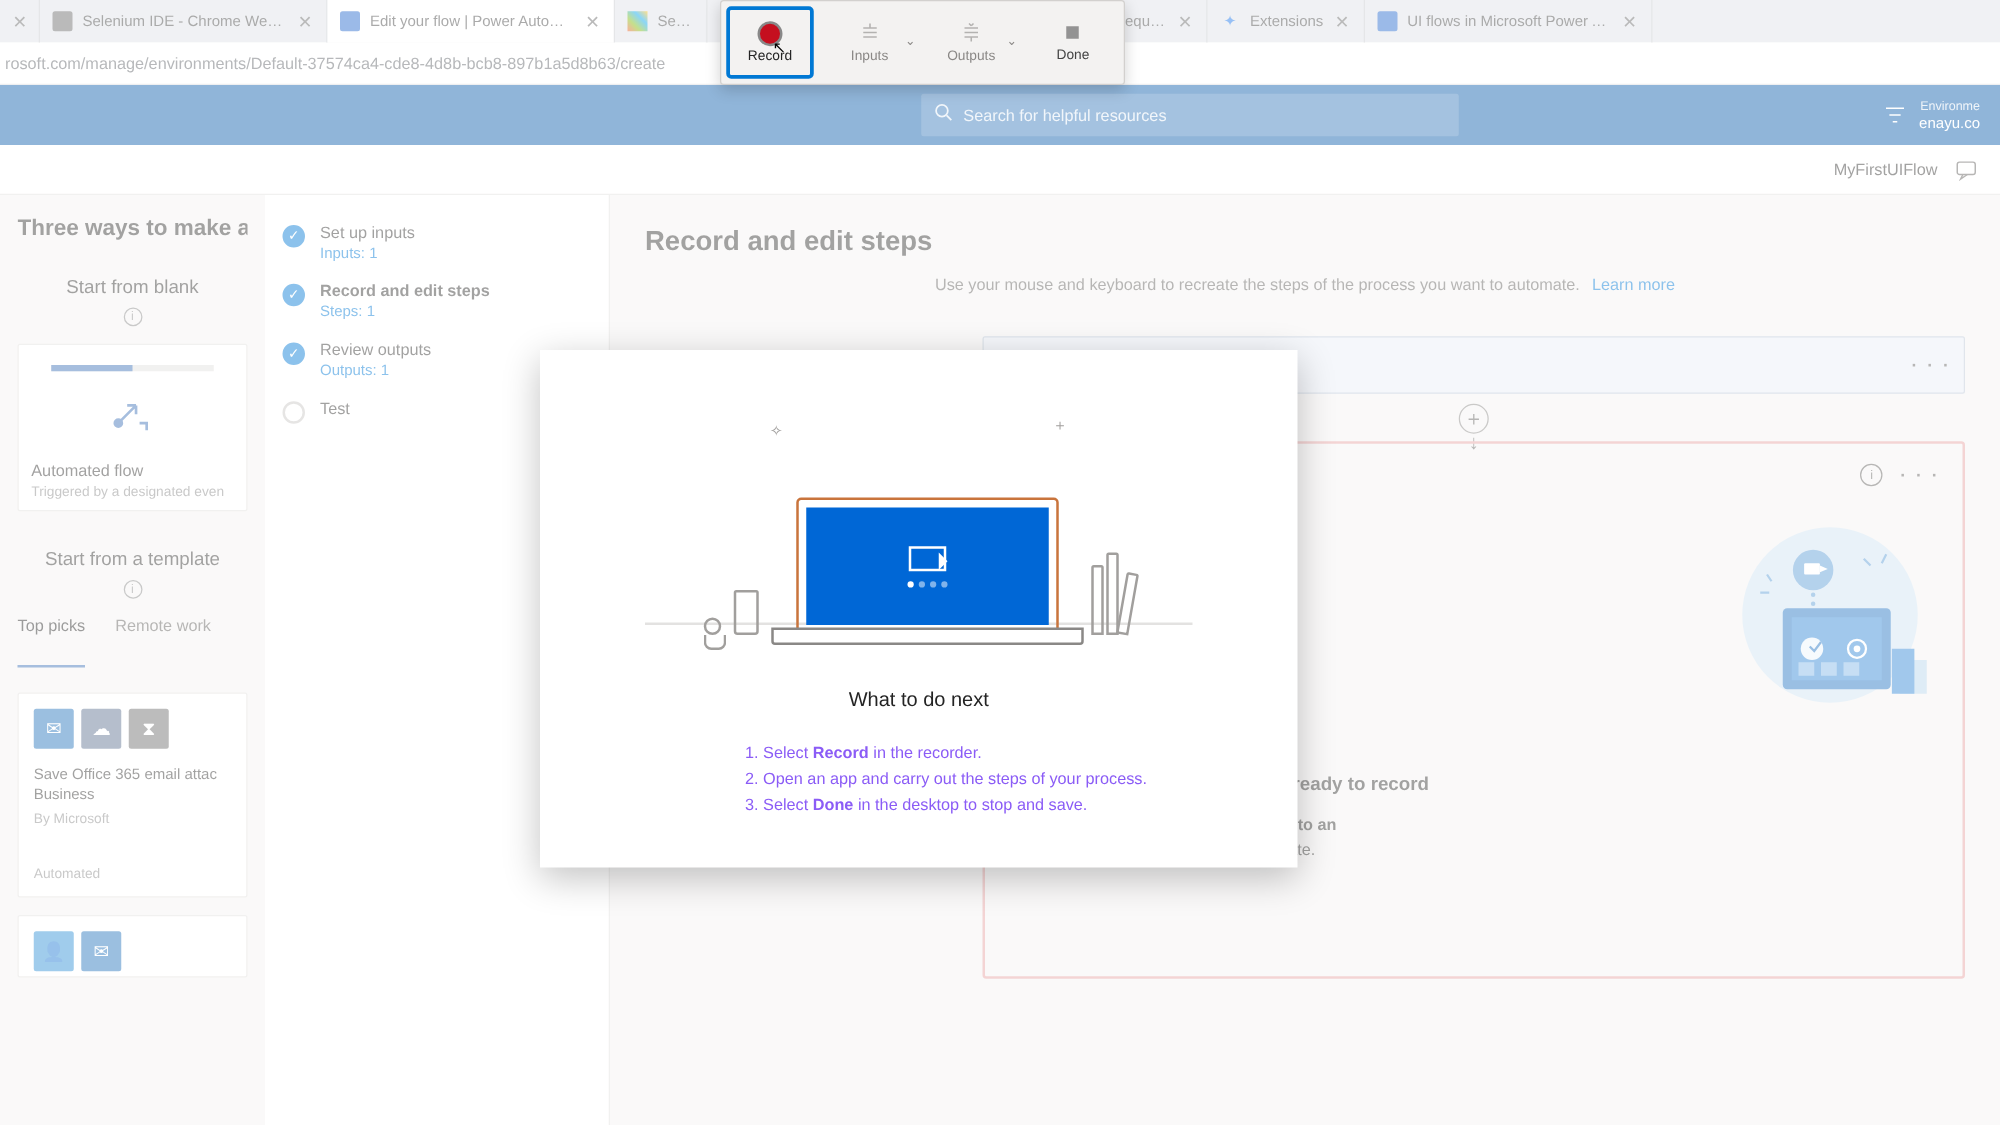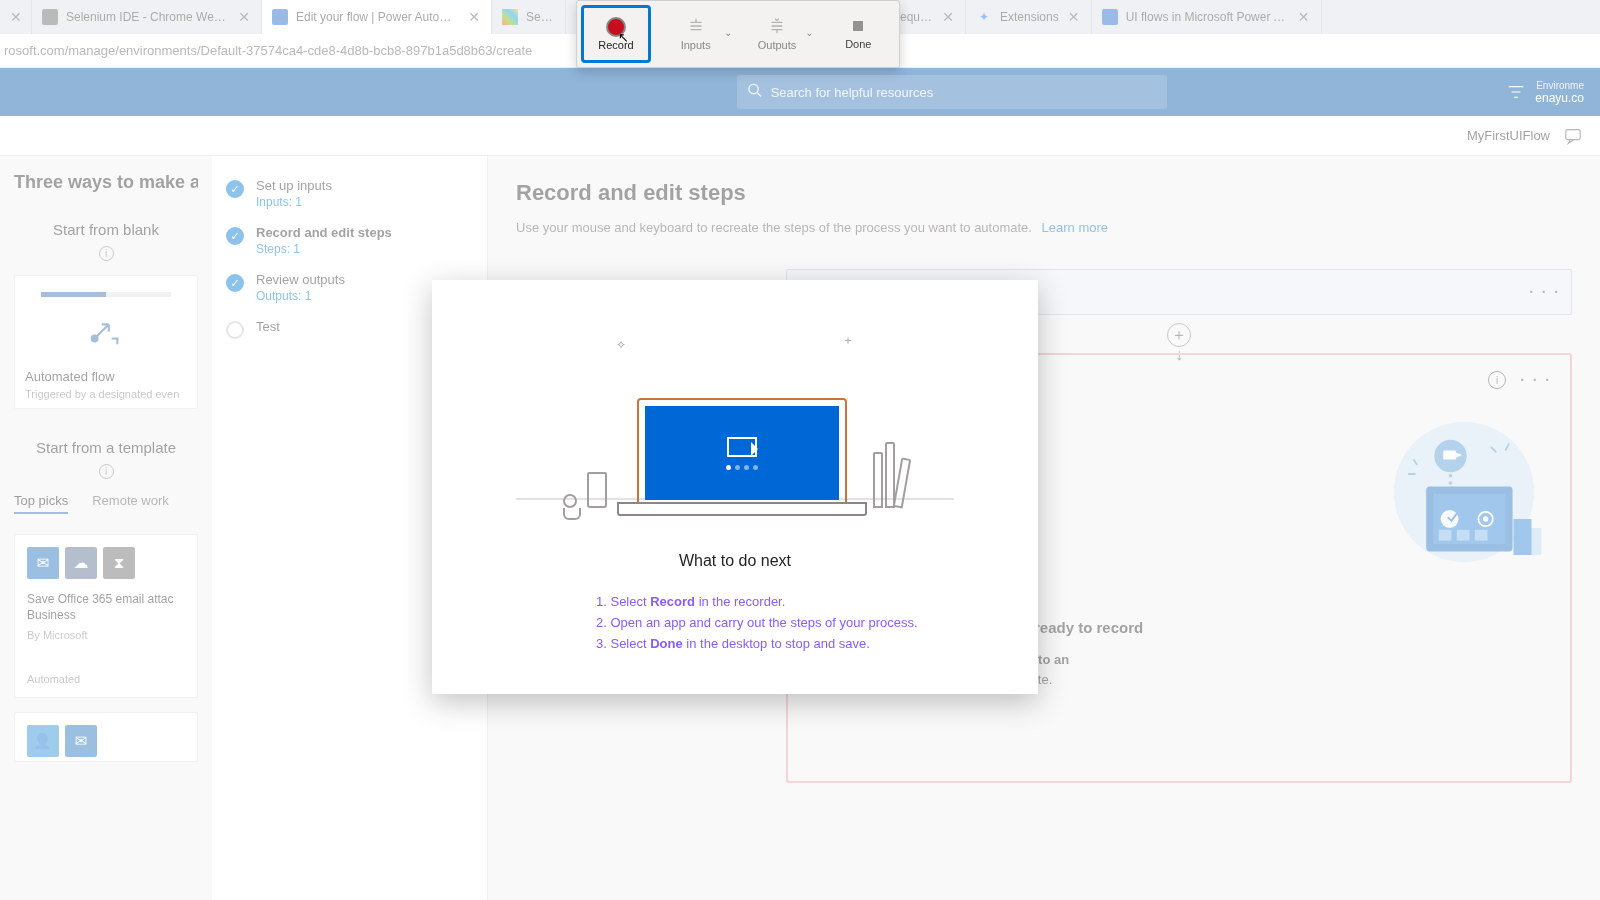--- a/index.html
+++ b/index.html
@@ -36,21 +36,21 @@
 .info-circle { width: 15px; height: 15px; border: 1px solid #888; border-radius: 50%; display: inline-flex; align-items: center; justify-content: center; font-size: 10px; color: #888; }
 
 .card { width: 184px; border: 1px solid #e1dfdd; border-radius: 2px; background: #fff; padding: 10px 10px 8px; margin-bottom: 30px; }
 .card .prog { height: 5px; background: #e1dfdd; margin: 6px auto 0; position: relative; width: 130px; }
 .card .prog-inner { height: 100%; width: 50%; background: #3b6fb6; }
 .card .icon-area { height: 66px; display: flex; align-items: center; justify-content: center; color: #3b6fb6; }
 .card .card-title { font-size: 13px; color: #323130; margin-top: 6px; }
 .card .card-sub { font-size: 11px; color: #888; margin-top: 4px; white-space: nowrap; overflow: hidden; }
 
 .templ-tabs { display: flex; gap: 24px; font-size: 13px; color: #605e5c; margin-bottom: 20px; }
-.templ-tabs .tactive { color: #242424; border-bottom: 2px solid #3b6fb6; padding-bottom: 4px; }
+.templ-tabs .tactive { color: #242424; border-bottom: 2px solid #3b6fb6; padding-bottom: 24px; }
 
 .tcard { width: 184px; border: 1px solid #e1dfdd; background: #fff; border-radius: 2px; padding: 12px; }
 .tcard .icons { display: flex; gap: 6px; margin-bottom: 12px; }
 .tcard .icons span { width: 32px; height: 32px; display: flex; align-items: center; justify-content: center; color: #fff; font-size: 15px; border-radius: 2px; }
 .tcard .ttitle { font-size: 12px; color: #323130; line-height: 1.35; }
 .tcard .tby { font-size: 11px; color: #888; margin-top: 6px; }
 .tcard .ttype { font-size: 11px; color: #888; margin-top: 32px; }
 
 
 .steps-panel { width: 276px; background: #fff; border-right: 1px solid #e1dfdd; padding: 14px 0 0 0; }
@@ -58,21 +58,21 @@
 .step-bullet { width: 18px; height: 18px; border-radius: 50%; border: 2px solid #0078d4; flex-shrink: 0; background: #fff; margin-top: 2px; }
 .step-bullet.filled { background: #0078d4; }
 .step-bullet.filled::after { content: "✓"; color: #fff; font-size: 11px; display: block; text-align: center; line-height: 14px; }
 .step-bullet.empty { border-color: #c8c6c4; }
 .step-text { font-size: 13px; color: #323130; }
 .step-text .meta { font-size: 12px; color: #0078d4; margin-top: 2px; }
 
 
 .right-content { flex: 1; padding: 24px 28px; position: relative; color: #323130; }
 .right-content h1 { font-size: 22px; font-weight: 600; margin-bottom: 14px; }
-.right-content .lead { font-size: 13px; color: #605e5c; margin-bottom: 34px; }
+.right-content .lead { font-size: 13px; color: #605e5c; margin-bottom: 34px; text-align: center; }
 .right-content .lead a { color: #0078d4; text-decoration: none; margin-left: 6px; }
 
 .placeholder-bar { height: 46px; border: 1px solid #bac6d6; background: #e9eef7; border-radius: 2px; display: flex; align-items: center; justify-content: flex-end; padding: 0 10px; margin-bottom: 8px; }
 .more-dots { color: #605e5c; letter-spacing: 2px; font-weight: bold; font-size: 14px; }
 
 .connector { display: flex; justify-content: center; margin: 0 0 6px; }
 .connector .circ { width: 24px; height: 24px; border: 1px solid #8a8886; border-radius: 50%; display: flex; align-items: center; justify-content: center; font-size: 16px; color: #605e5c; position: relative; }
 .connector .arrow { position: absolute; top: 22px; font-size: 16px; }
 
 .record-card { border: 2px solid #e6a1a1; border-radius: 3px; padding: 16px 18px 24px; position: relative; min-height: 430px; }

